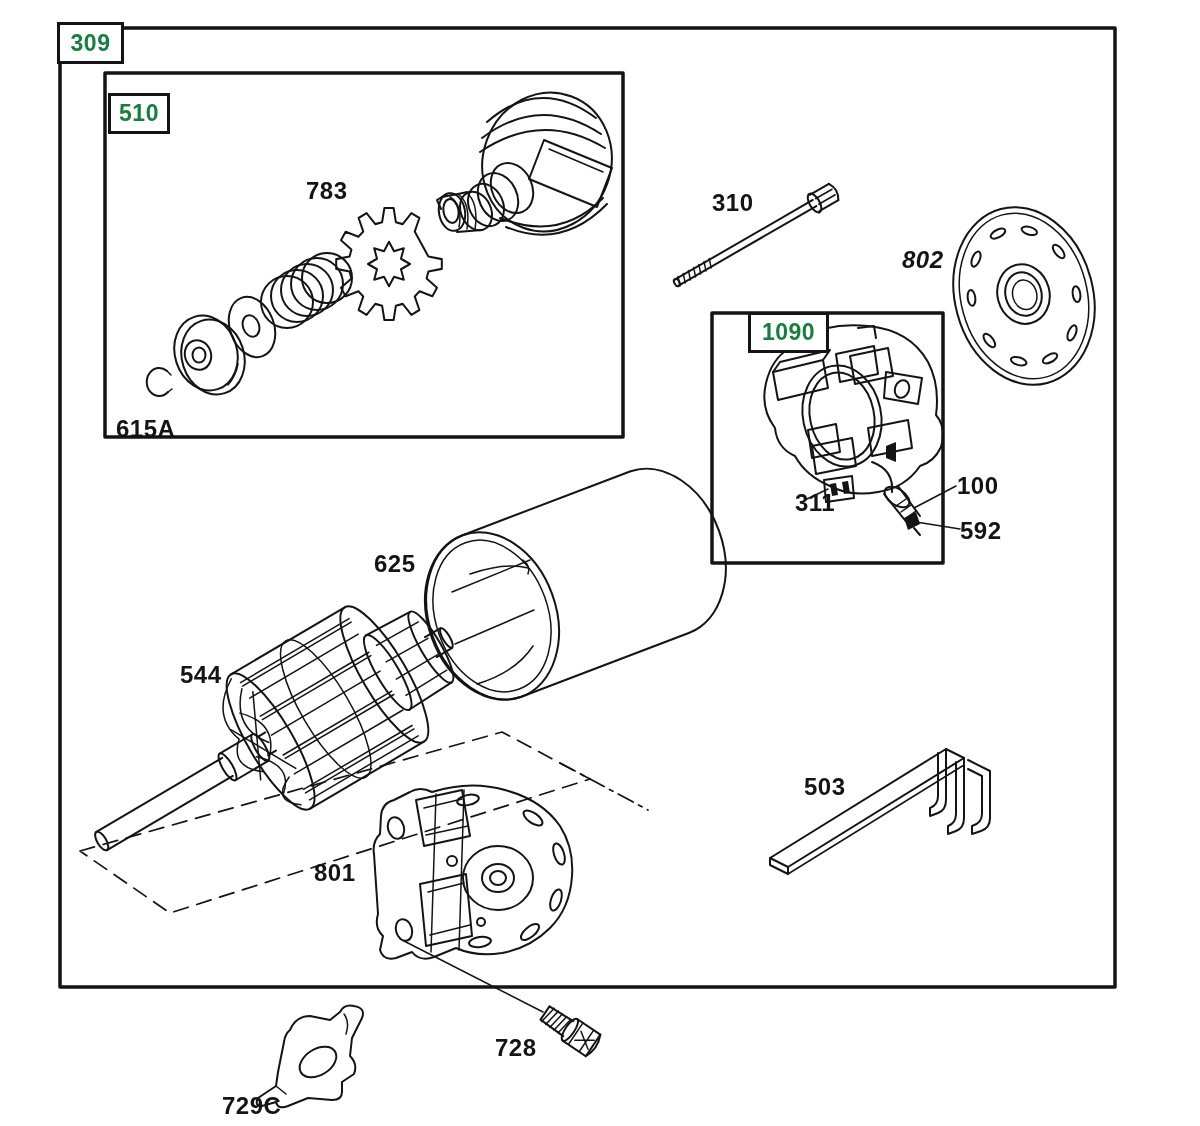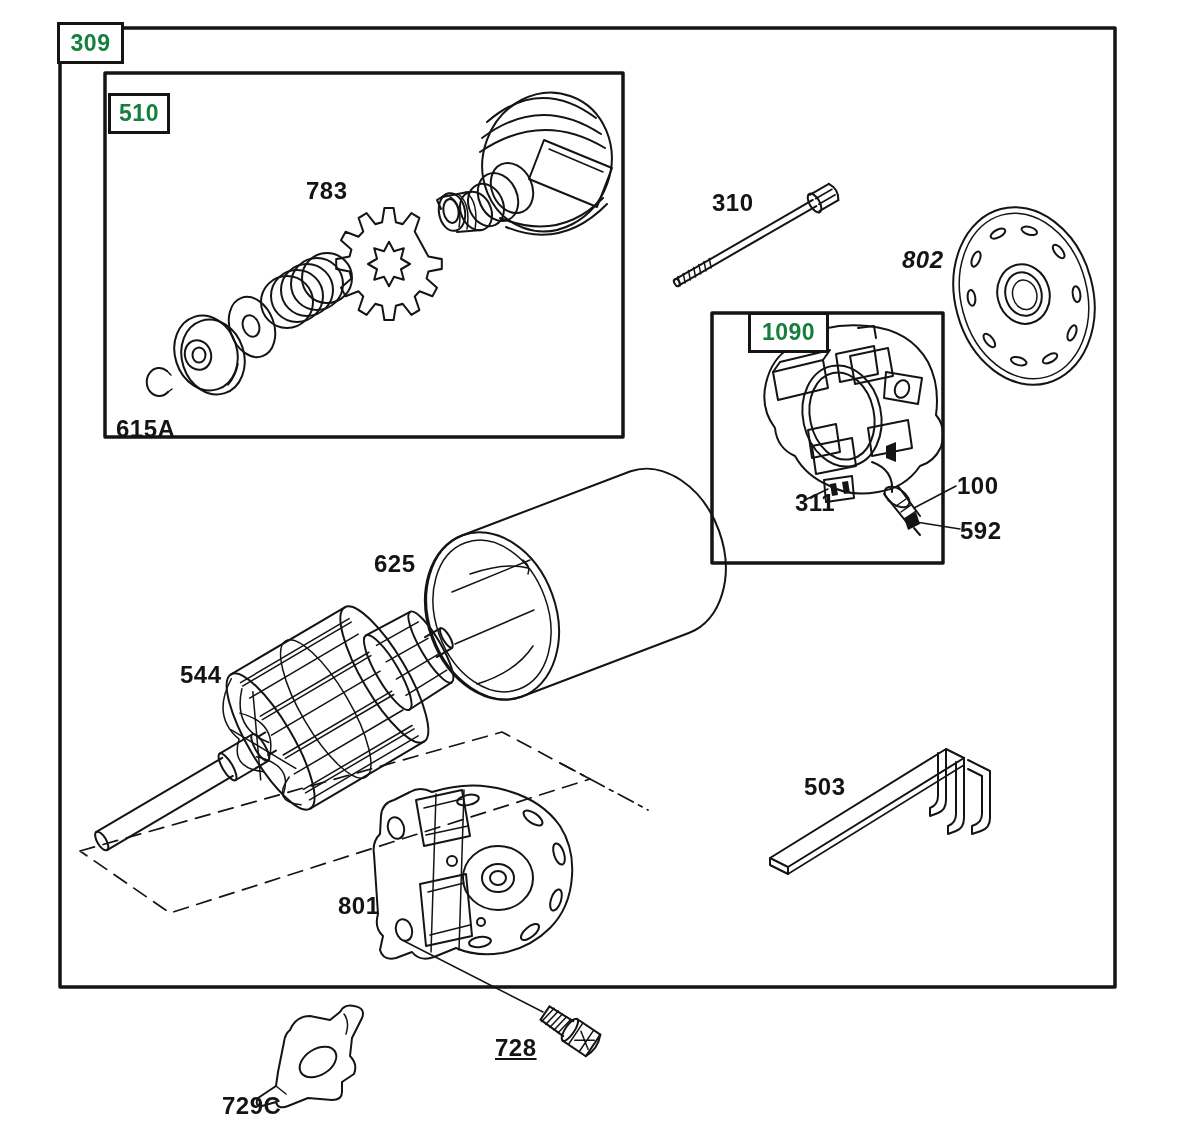--- a/index.html
+++ b/index.html
@@ -252,18 +252,18 @@
 
 <div class="plabel" style="left:306px;top:177px;">783</div>
 <div class="plabel" style="left:116px;top:397px;margin-top:18px;">615A</div>
 <div class="plabel" style="left:712px;top:189px;">310</div>
 <div class="plabel" style="left:902px;top:246px;font-style:italic;">802</div>
 <div class="plabel" style="left:795px;top:489px;text-align:center;">311</div>
 <div class="plabel" style="left:957px;top:472px;">100</div>
 <div class="plabel" style="left:960px;top:517px;">592</div>
 <div class="plabel" style="left:374px;top:550px;">625</div>
 <div class="plabel" style="left:150px;top:661px;margin-left:30px;">544</div>
-<div class="plabel" style="left:314px;top:892px;margin-left:24px;">801</div>
+<div class="plabel" style="left:314px;top:859px;">801</div>
 <div class="plabel" style="left:804px;top:773px;">503</div>
-<div class="plabel" style="left:495px;top:1034px;text-decoration:underline;">728</div>
+<div class="plabel" style="left:495px;top:1034px;">728</div>
 <div class="plabel" style="left:222px;top:1092px;">729C</div>
 
 </div>
 
 </body></html>

